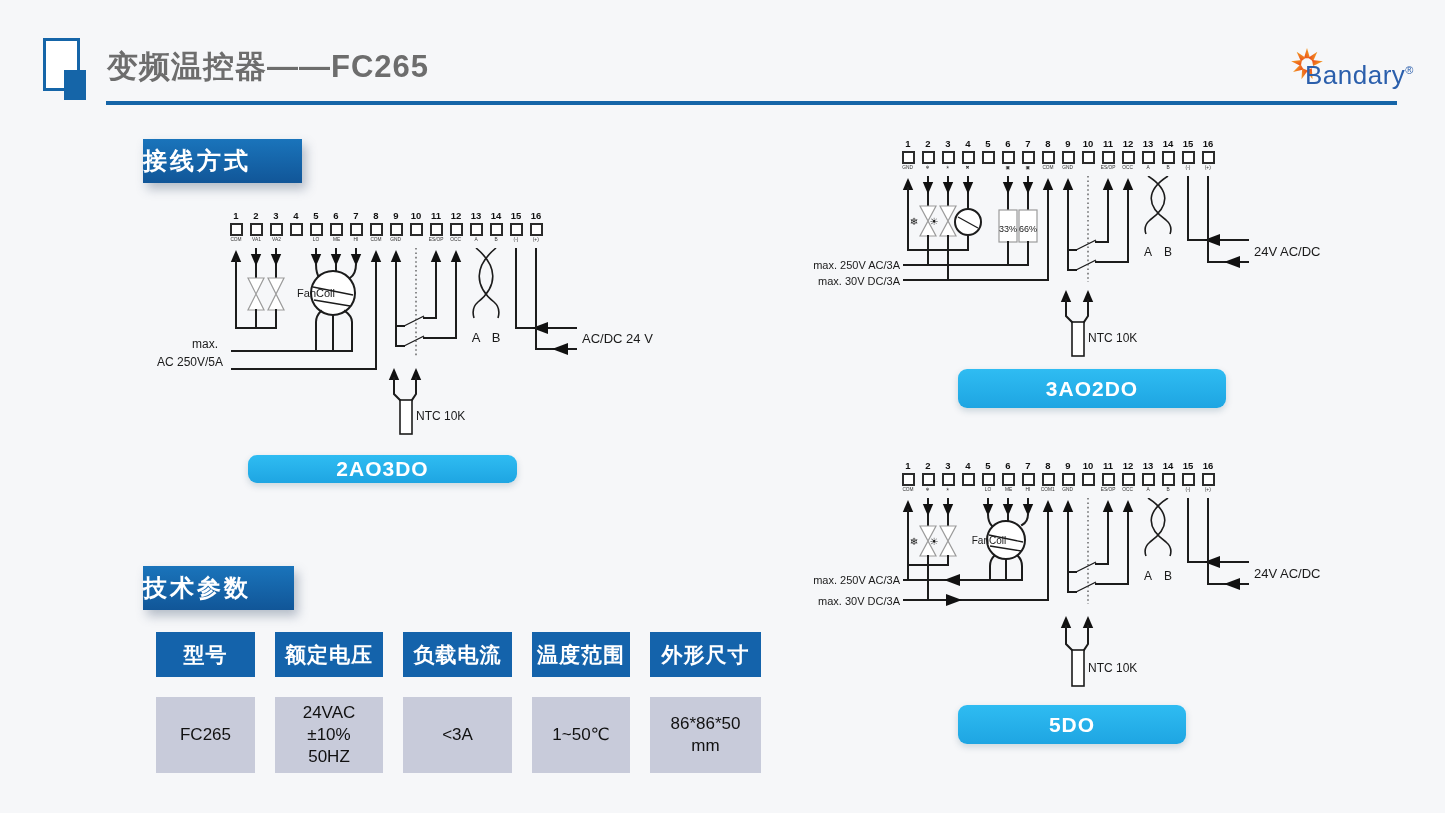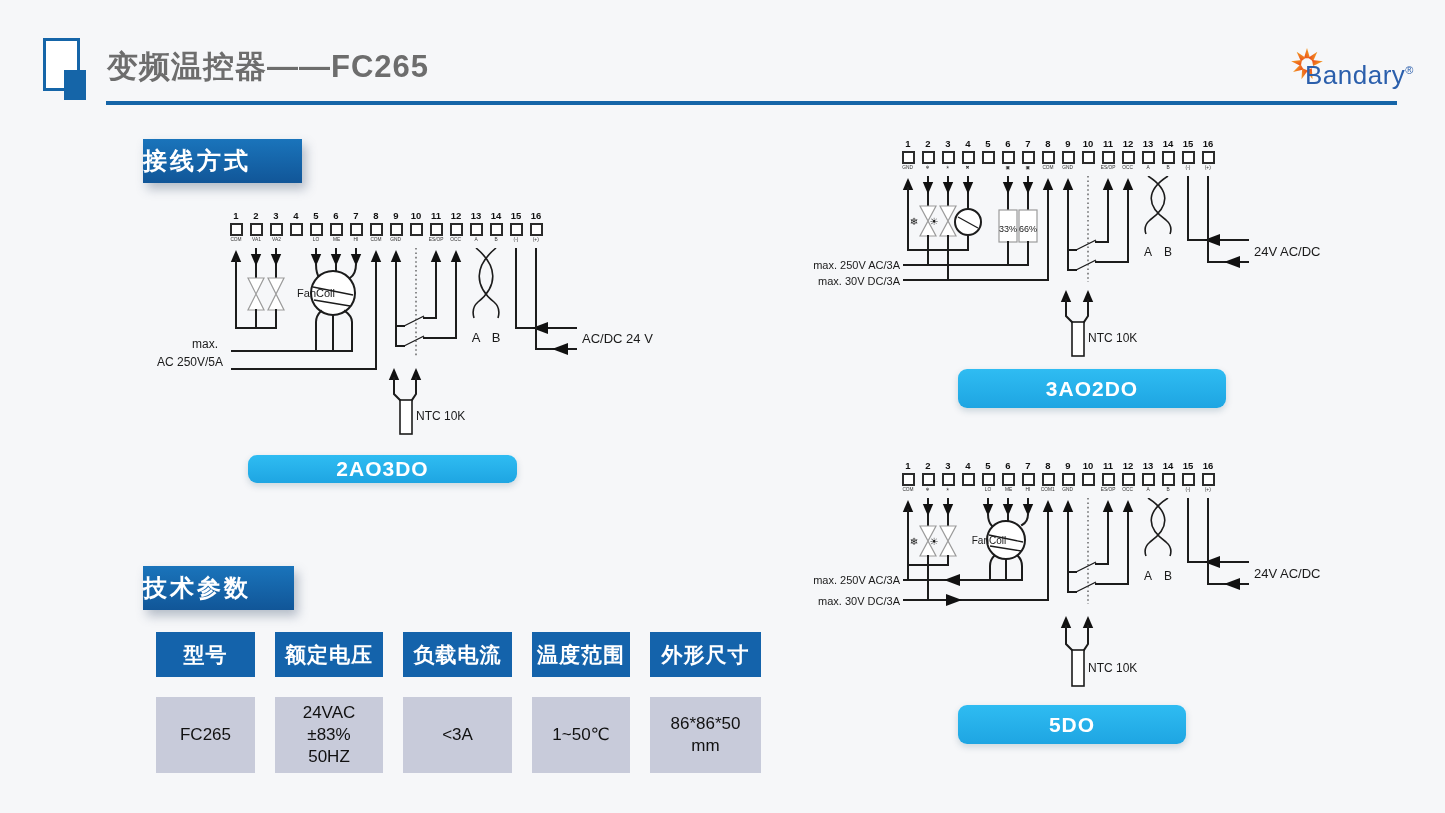--- a/index.html
+++ b/index.html
@@ -546,19 +546,19 @@
 </div>
 
 <div class="spec-table">
   <div class="sh">型号</div>
   <div class="sh">额定电压</div>
   <div class="sh">负载电流</div>
   <div class="sh">温度范围</div>
   <div class="sh">外形尺寸</div>
   <div class="sv sv-model">FC265</div>
   <div class="sv">24VAC
-±83%
+±10%
 50HZ</div>
   <div class="sv">&lt;3A</div>
   <div class="sv">1~50℃</div>
   <div class="sv">86*86*50
 mm</div>
 </div>
 
 </body></html>

